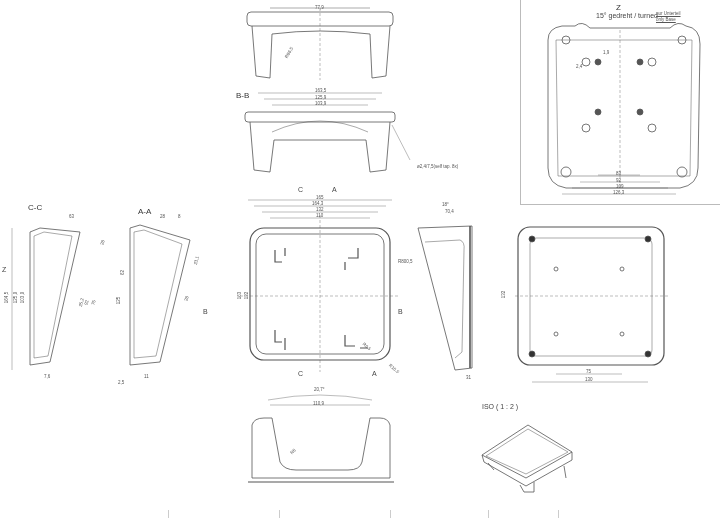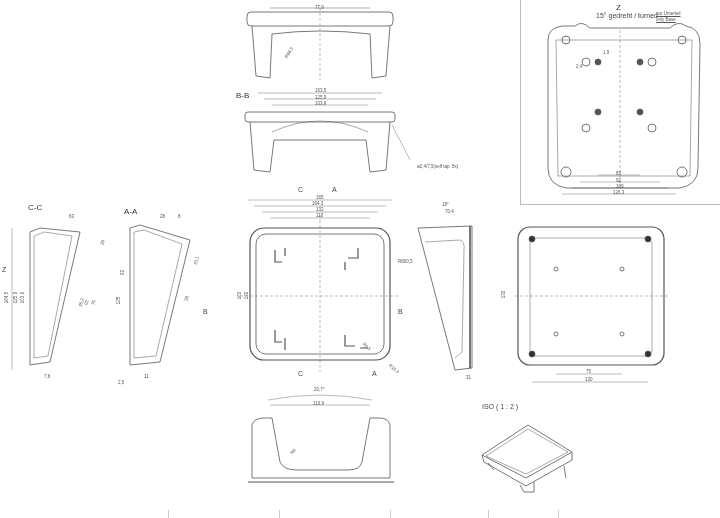--- a/index.html
+++ b/index.html
@@ -161,21 +161,21 @@
 <div class="dim" style="left:69px;top:214px;">63</div>
 <div class="dim" style="left:1px;top:295px;transform:rotate(-90deg);">164,5</div>
 <div class="dim" style="left:10px;top:295px;transform:rotate(-90deg);">125,9</div>
 <div class="dim" style="left:17px;top:295px;transform:rotate(-90deg);">103,9</div>
 <div class="dim" style="left:44px;top:374px;">7,6</div>
 <div class="dim" style="left:77px;top:300px;transform:rotate(-75deg);">25,2</div>
 <div class="dim" style="left:84px;top:300px;transform:rotate(-75deg);">92</div>
 <div class="dim" style="left:91px;top:300px;transform:rotate(-75deg);">75</div>
 <div class="dim" style="left:100px;top:240px;transform:rotate(-75deg);">28</div>
 
-<div class="title" style="left:124px;top:207px;">A-A</div>
+<div class="title" style="left:138px;top:207px;">A-A</div>
 <div class="dim" style="left:160px;top:214px;">28</div>
 <div class="dim" style="left:178px;top:214px;">8</div>
 <div class="dim" style="left:120px;top:270px;transform:rotate(-90deg);">62</div>
 <div class="dim" style="left:115px;top:298px;transform:rotate(-90deg);">125</div>
 <div class="dim" style="left:192px;top:258px;transform:rotate(-75deg);">23,1</div>
 <div class="dim" style="left:184px;top:296px;transform:rotate(-75deg);">28</div>
 <div class="dim" style="left:118px;top:380px;">2,5</div>
 <div class="dim" style="left:144px;top:374px;">11</div>
 
 <div class="dim" style="left:442px;top:202px;">18°</div>

